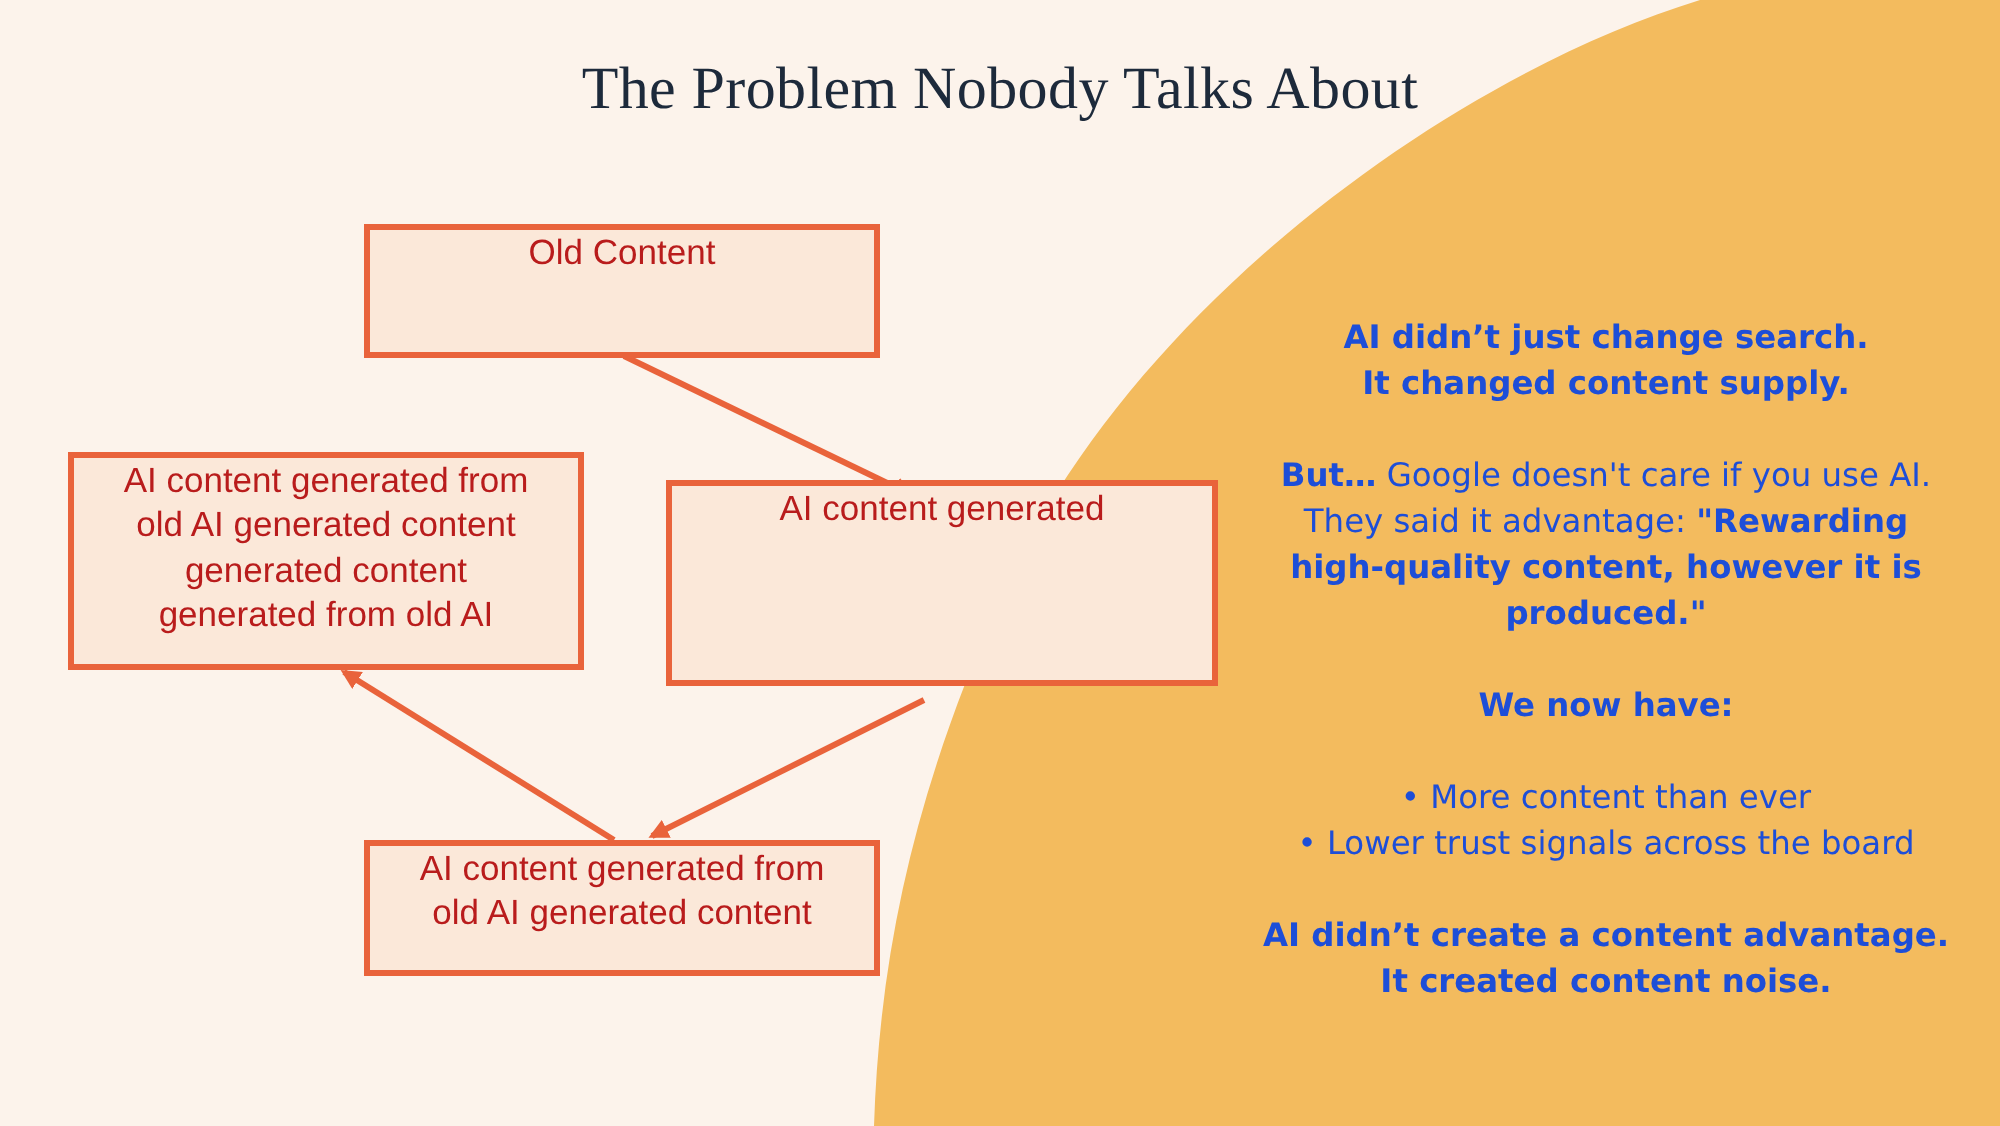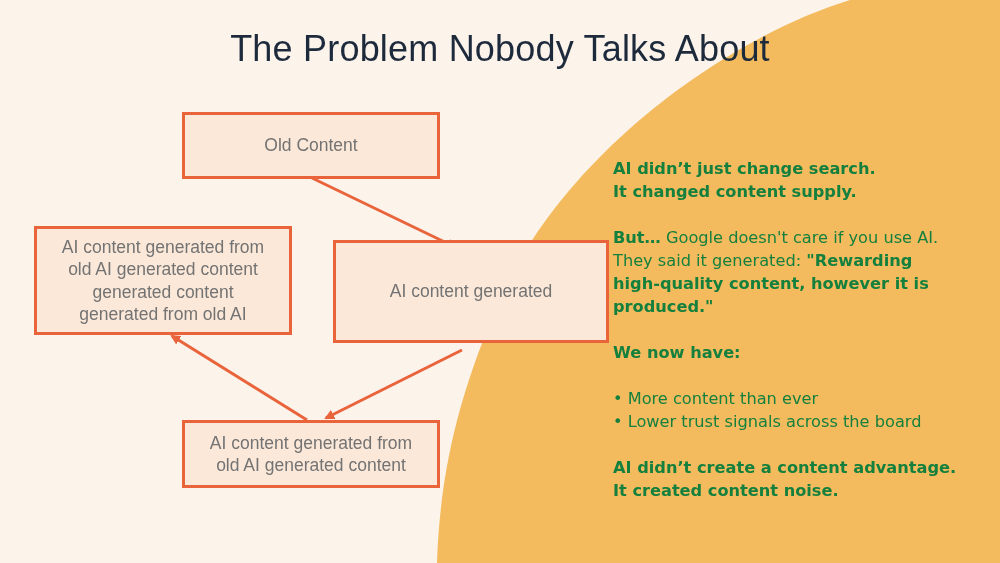--- a/index.html
+++ b/index.html
@@ -1,20 +1,20 @@
 <!DOCTYPE html>
 <html><head>
 <meta charset="utf-8">
 <style>
   html, body { margin:0; padding:0; }
   body { width:1000px; height:563px; position:relative; overflow:hidden; background:#fcf3eb; font-family:"DejaVu Sans", sans-serif; }
   .bg-svg { position:absolute; left:0; top:0; width:1000px; height:563px; }
-  .title { position:absolute; left:0; top:28px; width:1000px; text-align:center; font-size:36px; color:#1d2a3b; font-family:Liberation Sans, sans-serif; letter-spacing:0.2px; }
-  .box { position:absolute; box-sizing:border-box; background:#fbe8d9; border:3px solid #e9633b; display:flex; align-items:center; justify-content:center; text-align:center; font-family:"Liberation Sans", sans-serif; font-size:17.5px; color:#737373; line-height:1.28; }
-  .right { position:absolute; left:613px; top:157px; width:380px; font-family:"DejaVu Sans", sans-serif; font-size:16.2px; color:#15803d; line-height:23px; }
+  .title { position:absolute; left:0; top:28px; width:1000px; text-align:center; font-size:30px; color:#1d2a3b; font-family:Liberation Serif, serif; letter-spacing:0.2px; }
+  .box { position:absolute; box-sizing:border-box; background:#fbe8d9; border:3px solid #e9633b; display:flex; justify-content:center; text-align:center; font-family:"Liberation Sans", sans-serif; font-size:17.5px; color:#b91c1c; line-height:1.28; }
+  .right { position:absolute; left:613px; top:157px; width:380px; font-family:"DejaVu Sans", sans-serif; font-size:16.2px; color:#1d4ed8; line-height:23px;text-align:center; }
   .right p { margin:0; }
   .b { font-weight:bold; }
   .u { }
   .gap { height:23px; }
 </style>
 </head>
 <body>
 
 <svg class="bg-svg" viewBox="0 0 1000 563">
   <path d="M 1000 0 L 850 0 C 720 40, 560 160, 500 300 C 460 390, 440 470, 437 563 L 1000 563 Z" fill="#f3bb5e"></path>
@@ -54,21 +54,21 @@
     <div>generated content</div>
     <div>generated from old AI</div>
   </div>
 </div>
 
 <div class="right">
   <p class="b">AI didn’t just change search.</p>
   <p class="b">It changed content supply.</p>
   <div class="gap"></div>
   <p><span class="b">But…</span><span> Google doesn't care if you use AI.</span></p>
-  <p><span>They said it generated: </span><span class="b">"Rewarding</span></p>
+  <p><span>They said it advantage: </span><span class="b">"Rewarding</span></p>
   <p class="b"><span class="u">high-quality</span><span> content, however it is</span></p>
   <p class="b">produced."</p>
   <div class="gap"></div>
   <p class="b">We now have:</p>
   <div class="gap"></div>
   <p>• More content than ever</p>
   <p>• Lower trust signals across the board</p>
   <div class="gap"></div>
   <p class="b">AI didn’t create a content advantage.</p>
   <p class="b">It created content noise.</p>

